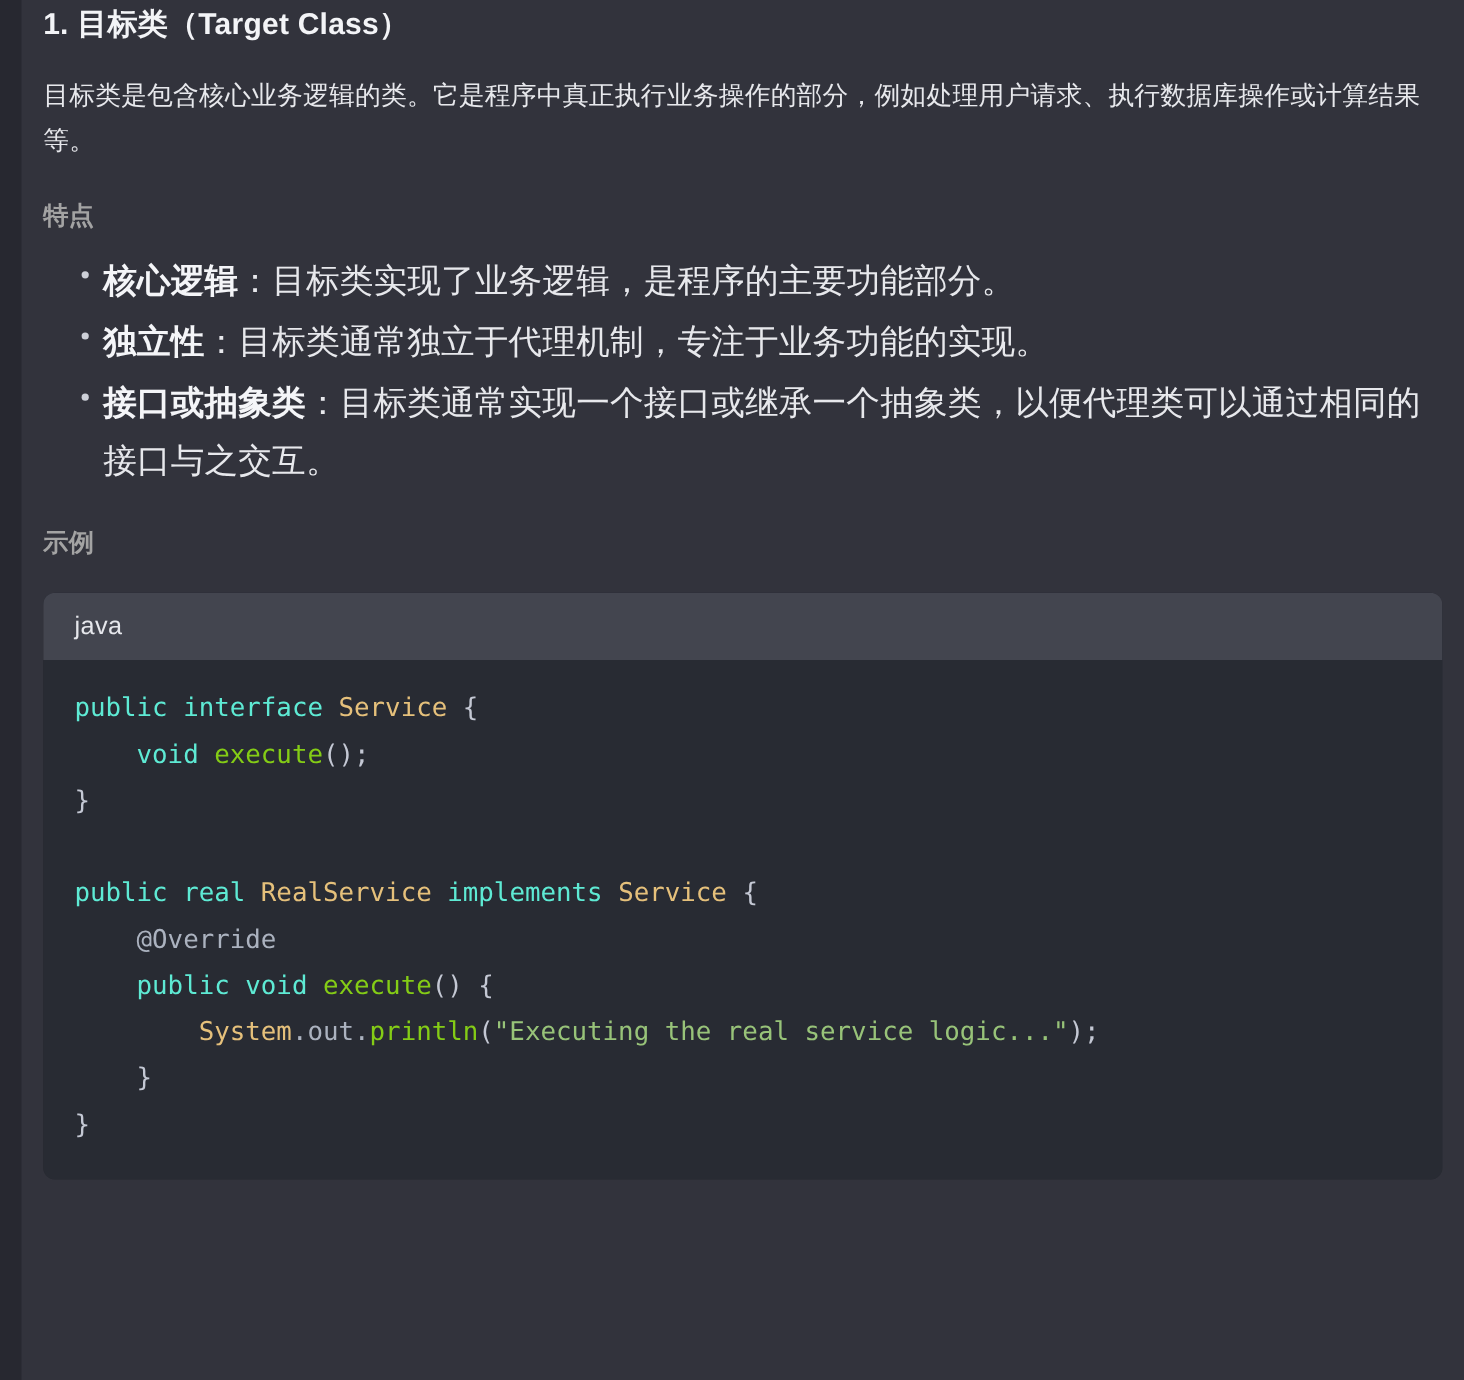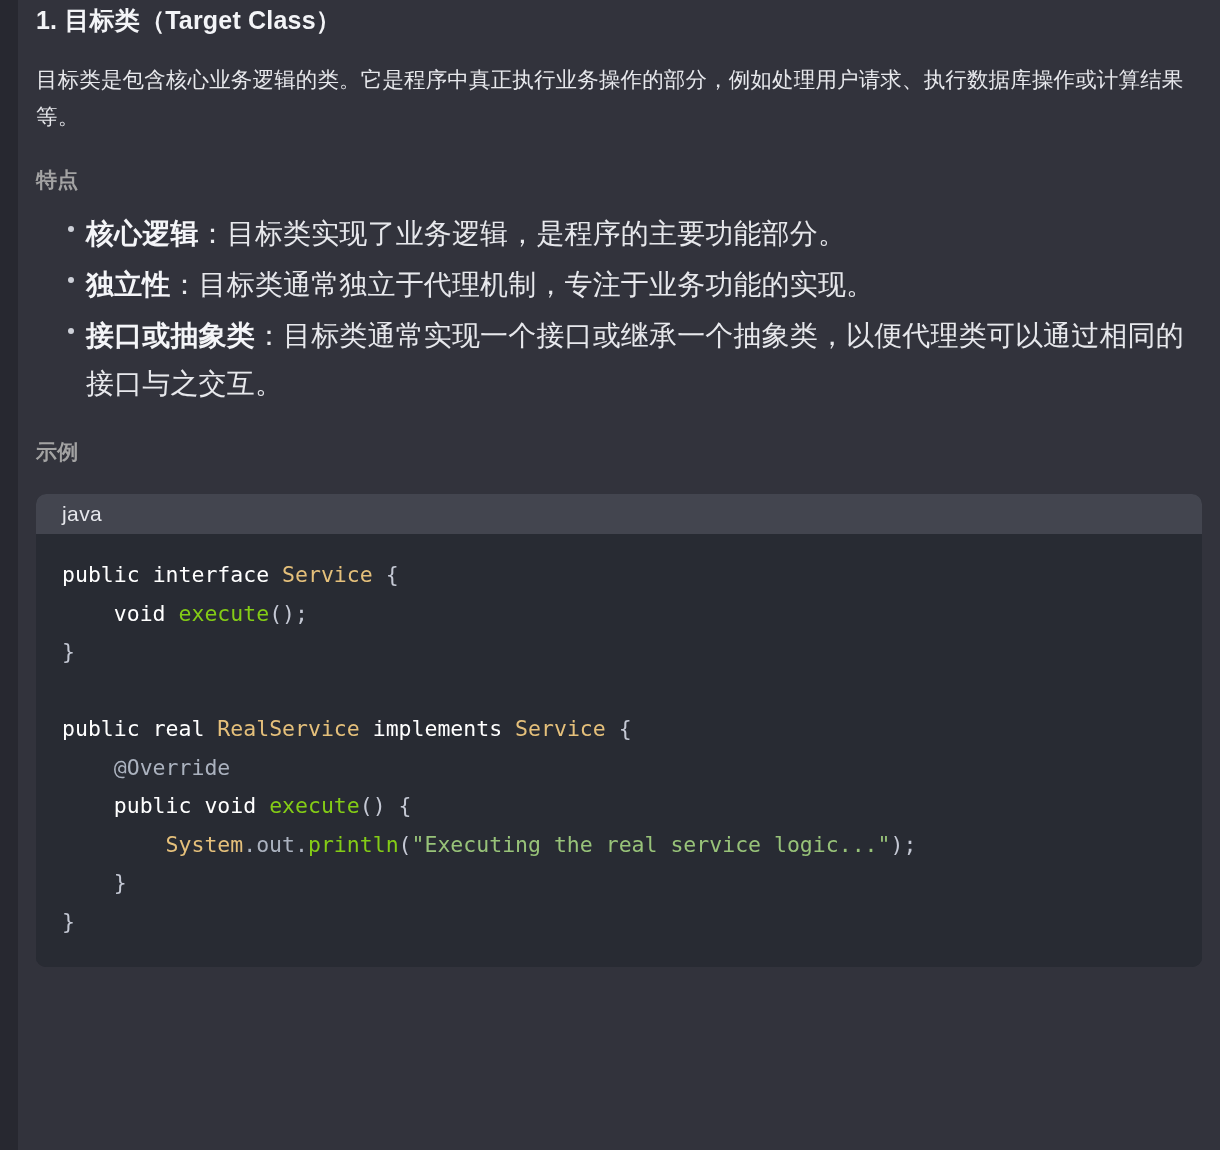--- a/index.html
+++ b/index.html
@@ -95,40 +95,40 @@
   
   .code-block {
     margin: 28px 0 0 18px;
     width: 1166px;
     border-radius: 10px;
     overflow: hidden;
     background: #282b33;
   }
   .code-header {
     background: #43454f;
-    height: 40px;
+    height: 56px;
     display: flex;
     align-items: center;
     padding: 0 0 0 26px;
     font-size: 21px;
     color: #e6e7ec;
     letter-spacing: 0.4px;
   }
   pre.code-body {
     margin: 0;
     padding: 22px 0 26px 26px;
     background: #282b33;
     font-family: "DejaVu Sans Mono", "Liberation Mono", monospace;
     font-size: 21.5px;
     line-height: 1.79;
     color: #c4c8d4;
     white-space: pre;
     overflow: hidden;
   }
-  .tok-kw   { color: #ffffff; }
+  .tok-kw   { color: #5eead4; }
   .tok-type { color: #e5c07b; }
   .tok-fn   { color: #84cc16; }
   .tok-str  { color: #98c379; }
   .tok-plain{ color: #c4c8d4; }
   .tok-anno { color: #abb2bf; }
   .tok-punc { color: #c4c8d4; }
 
   p.closing-text {
     margin: 22px 0 0 0;
     font-size: 21.5px;

